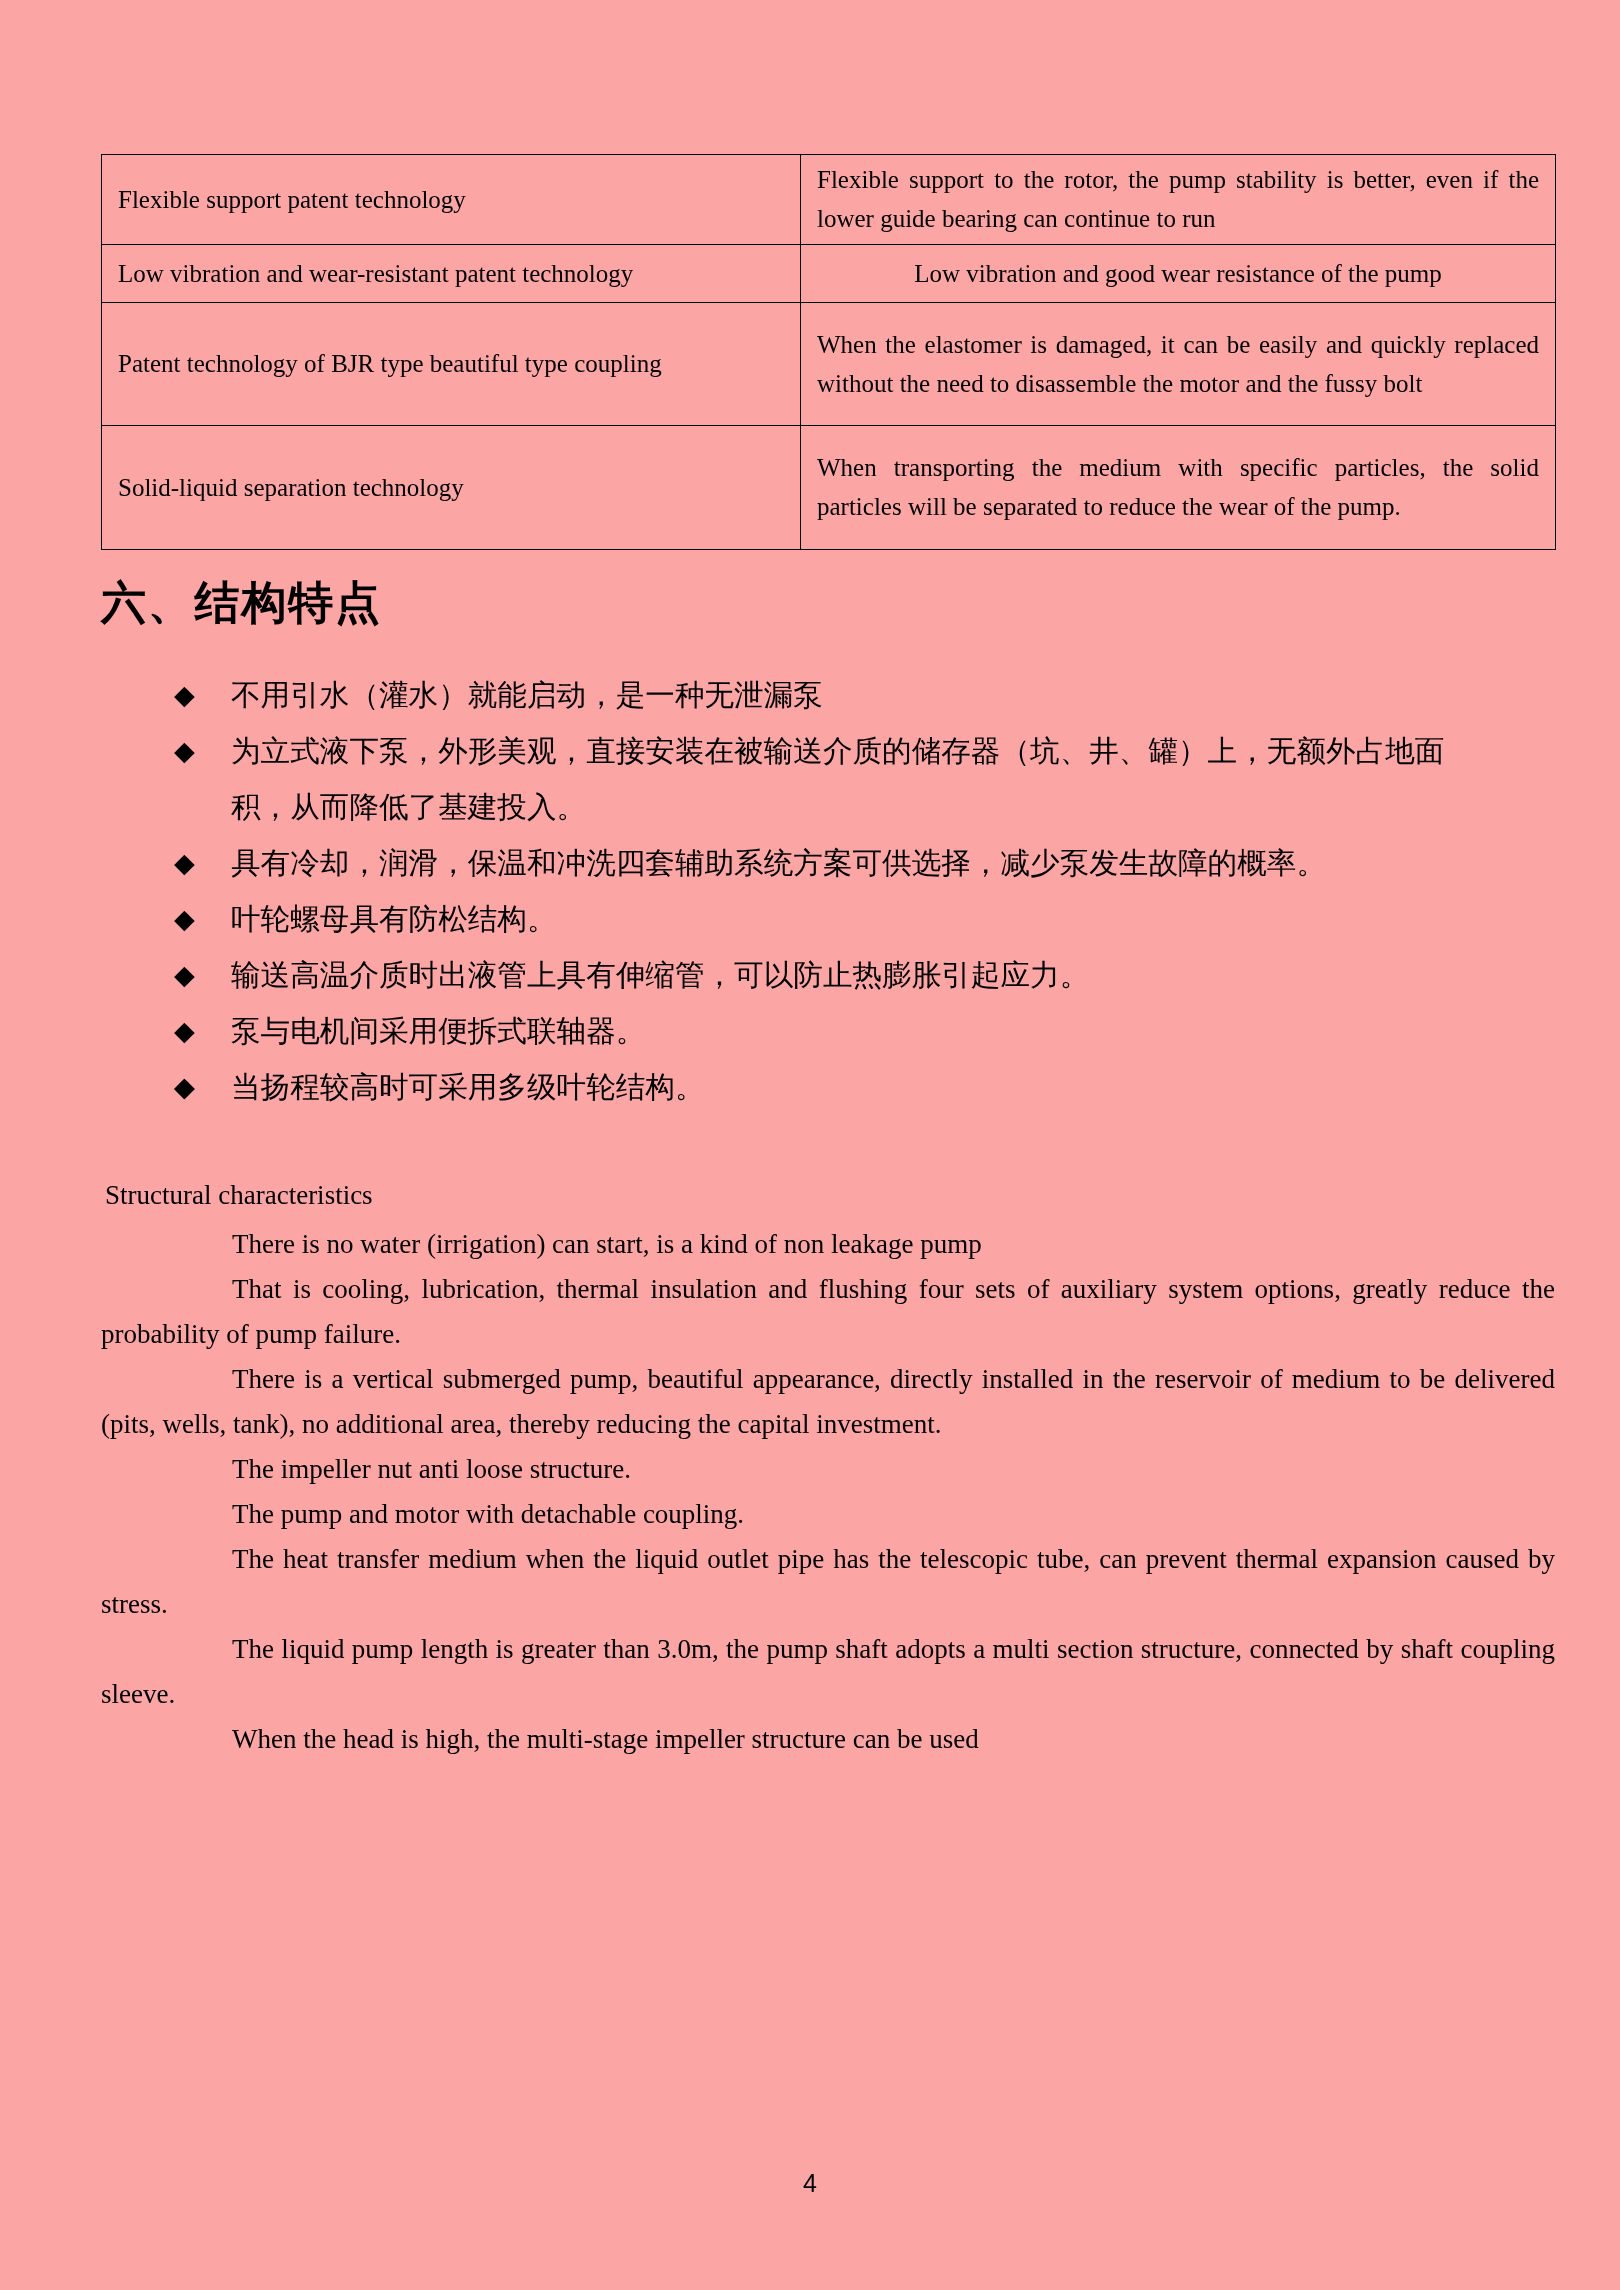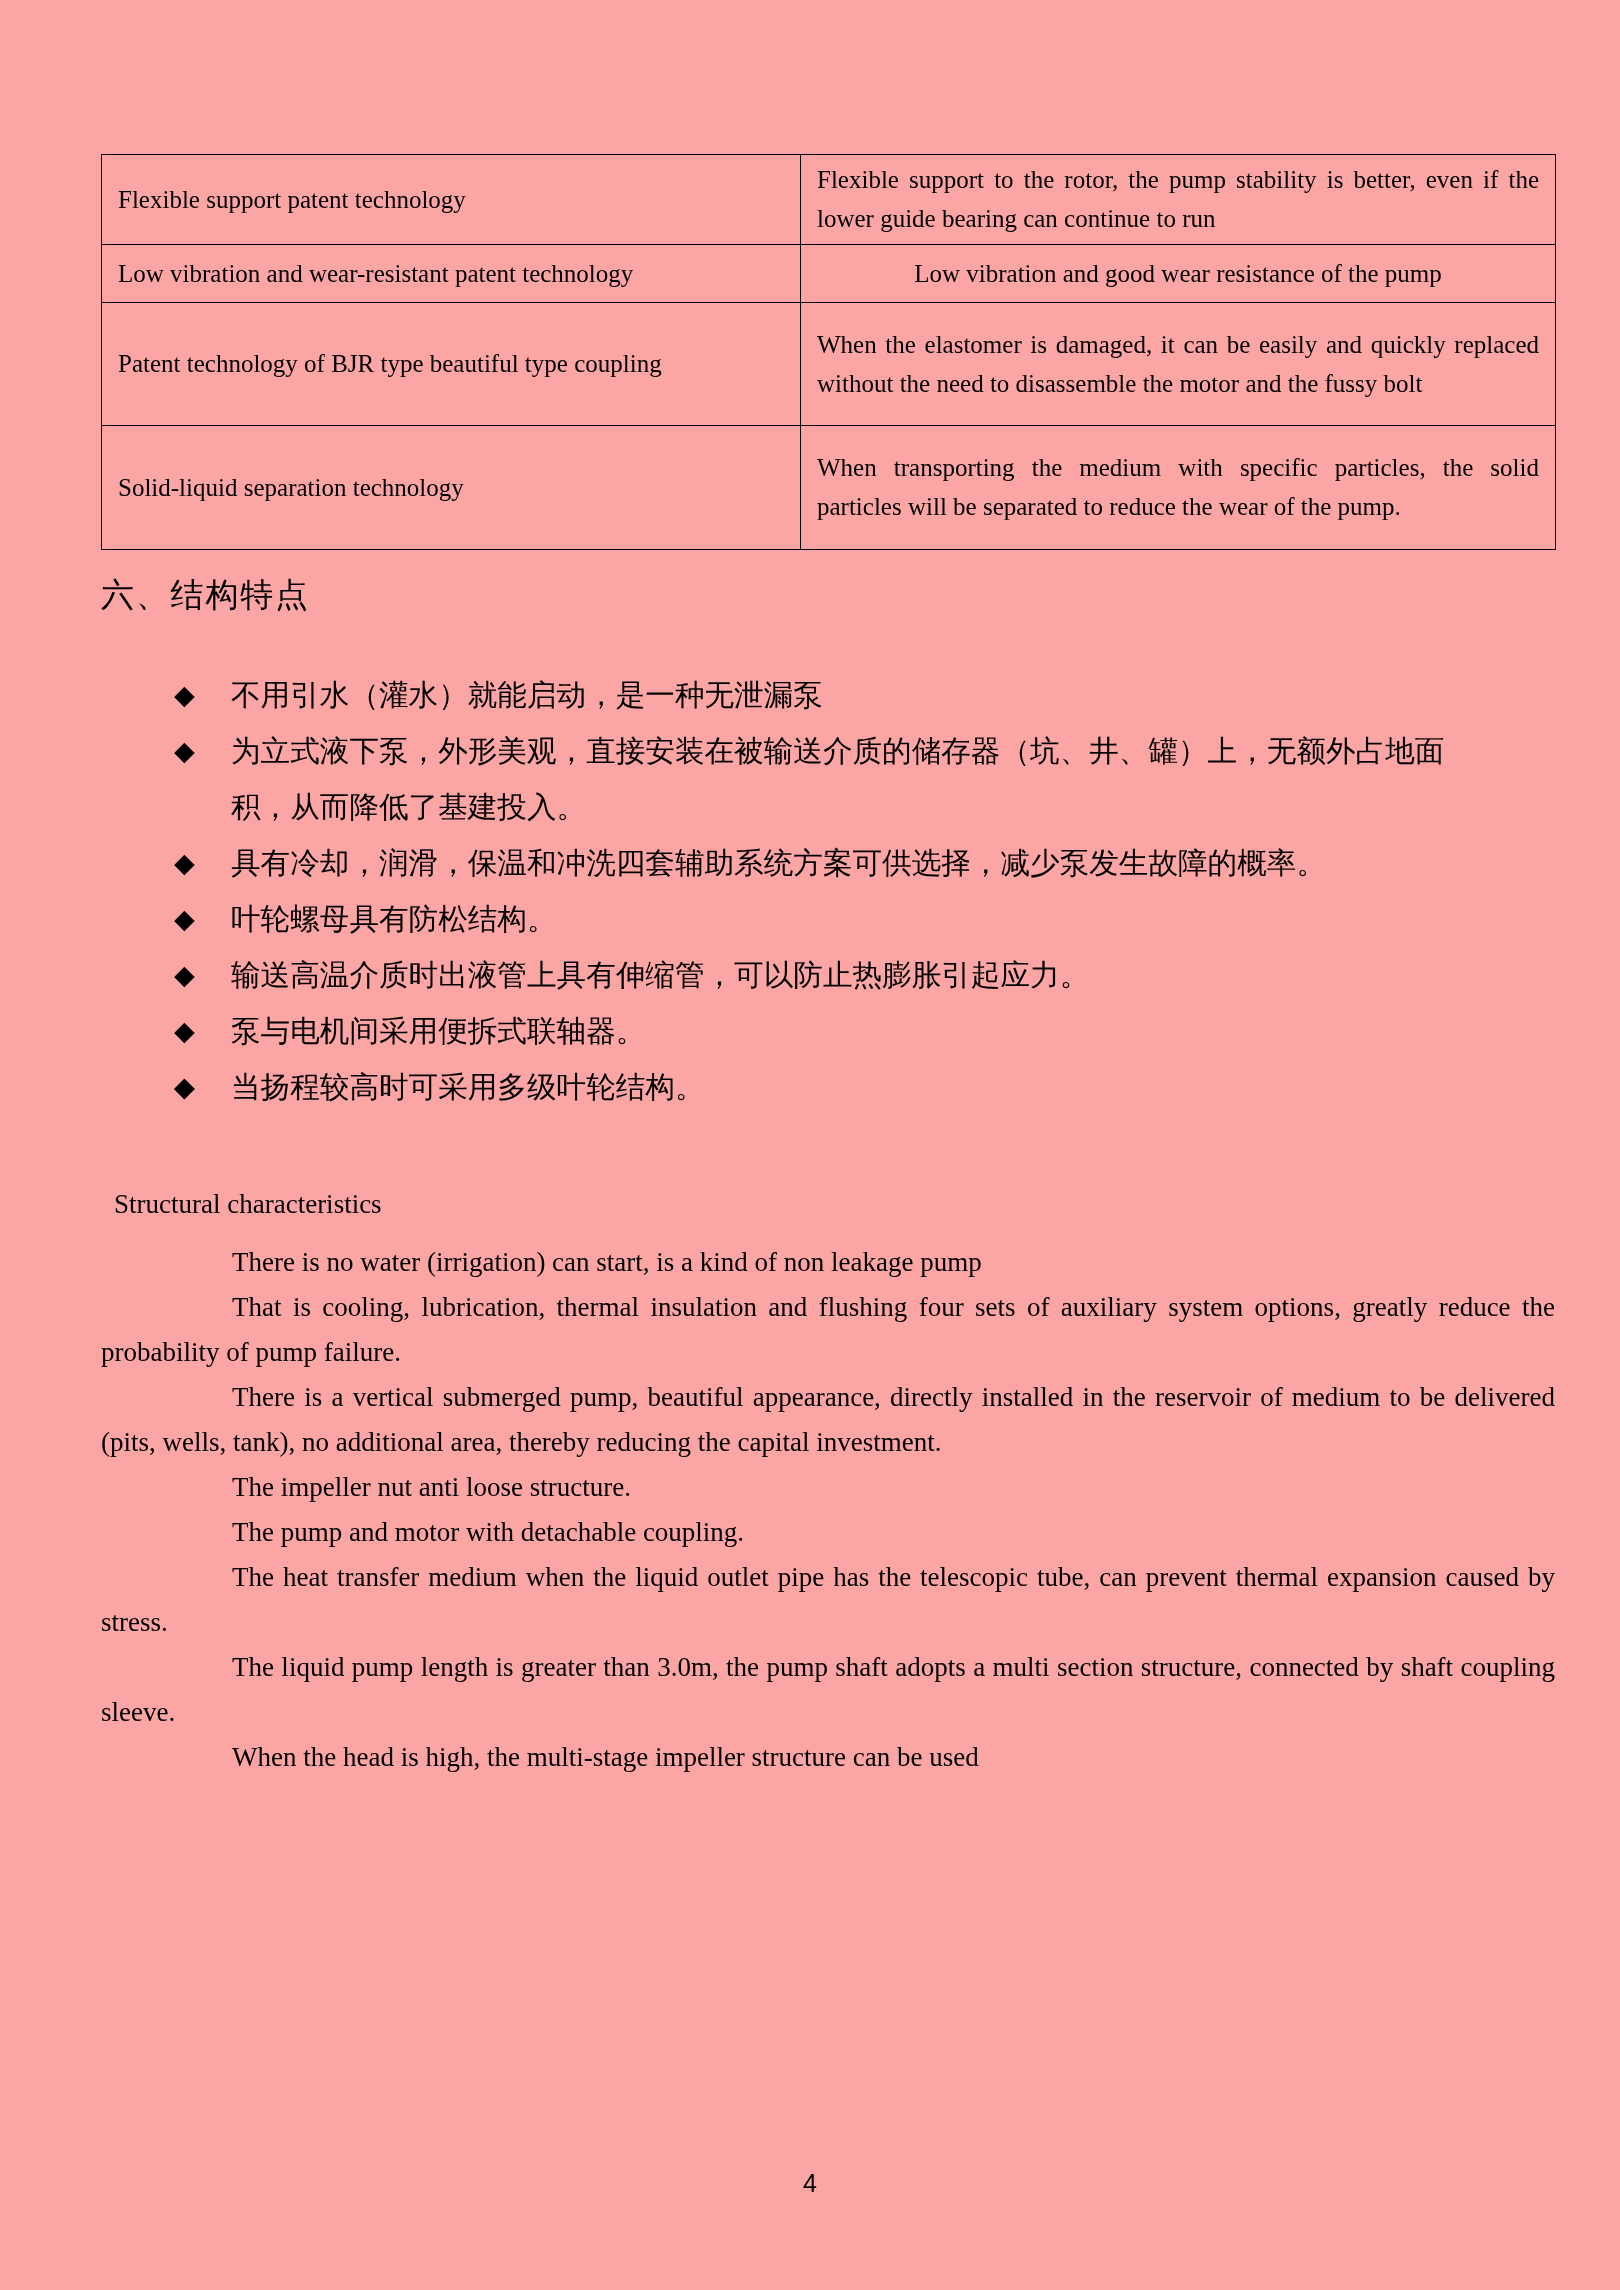--- a/index.html
+++ b/index.html
@@ -46,22 +46,22 @@
     text-align-last: left;
   }
   td.desc--center { text-align: center; }
 
   
   .section-heading {
     position: absolute;
     top: 573px;
     left: 101px;
     font-family: "Liberation Sans", sans-serif;
-    font-size: 33px;
-    font-weight: normal;
+    font-size: 45px;
+    font-weight: bold;
     letter-spacing: 1.8px;
     white-space: nowrap;
   }
 
   
   .bullet-list {
     position: absolute;
     top: 667px;
     left: 101px;
     width: 1454px;
@@ -87,21 +87,21 @@
   
   .english-block {
     position: absolute;
     top: 1169px;
     left: 101px;
     width: 1454px;
     font-size: 27px;
     line-height: 45px;
   }
   .english-intro {
-    margin: 13px;
+    margin: 4px;
     text-align: left;
   }
   .english-block p.para {
     margin: 0;
     text-indent: 131px;
     text-align: justify;
     text-align-last: left;
   }
 
   

